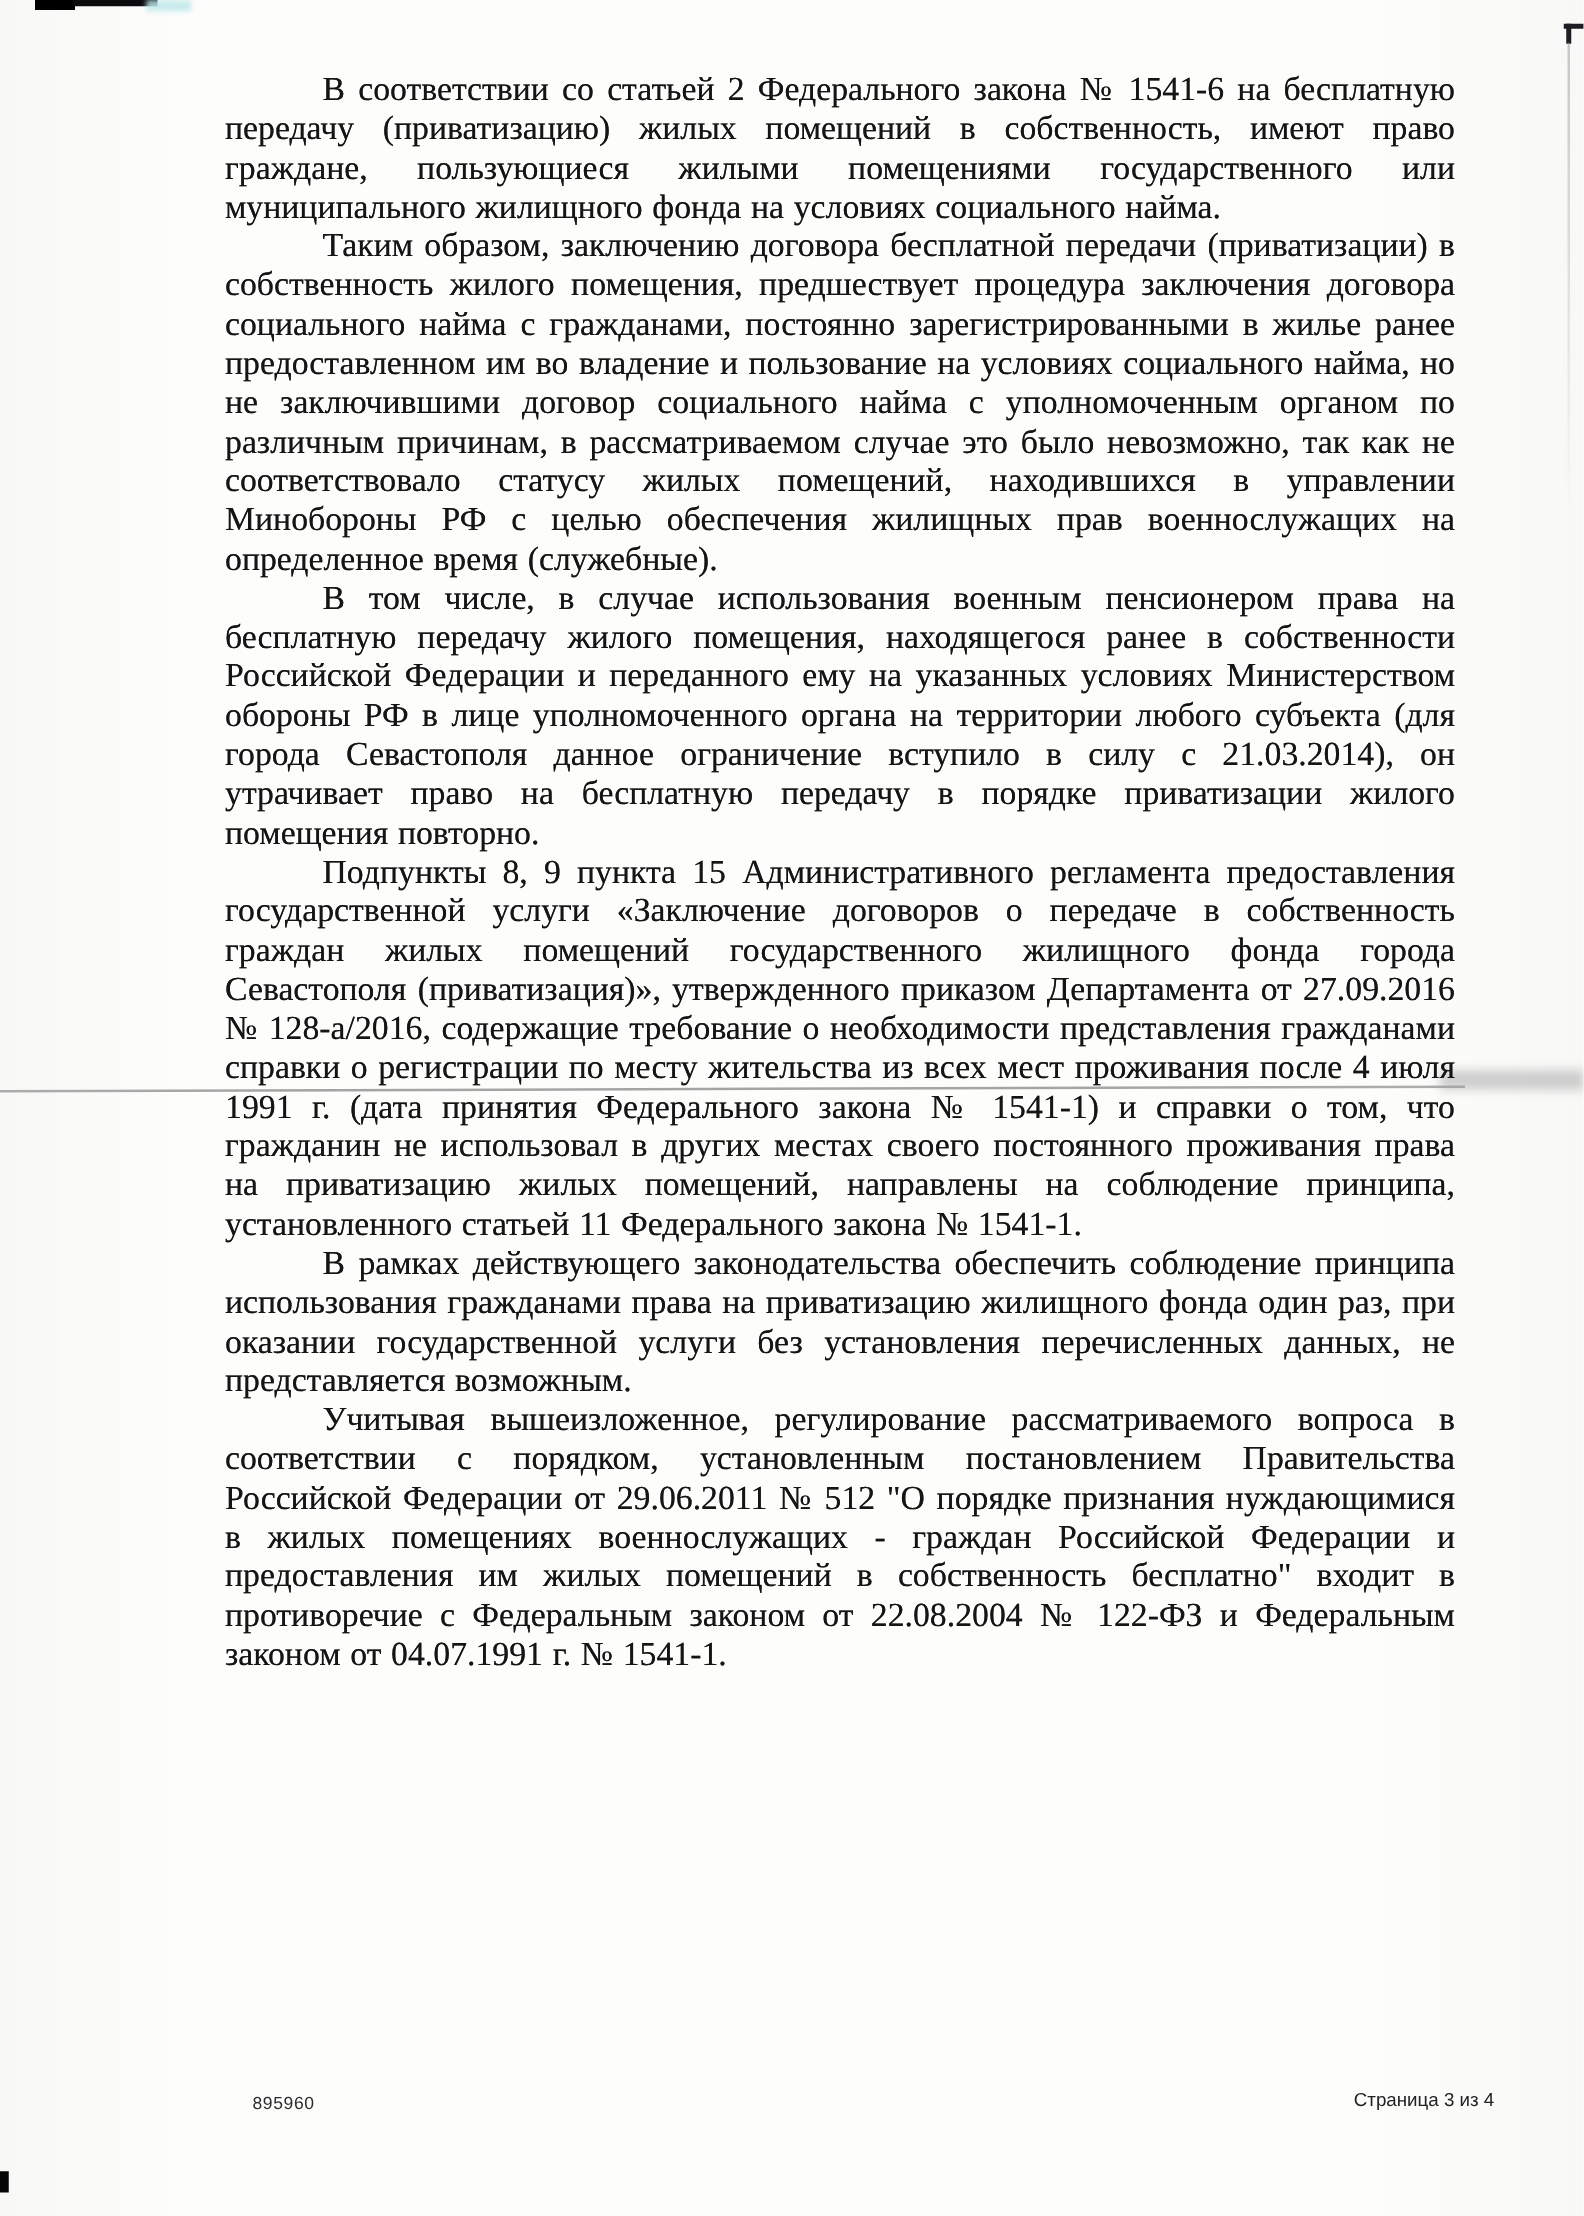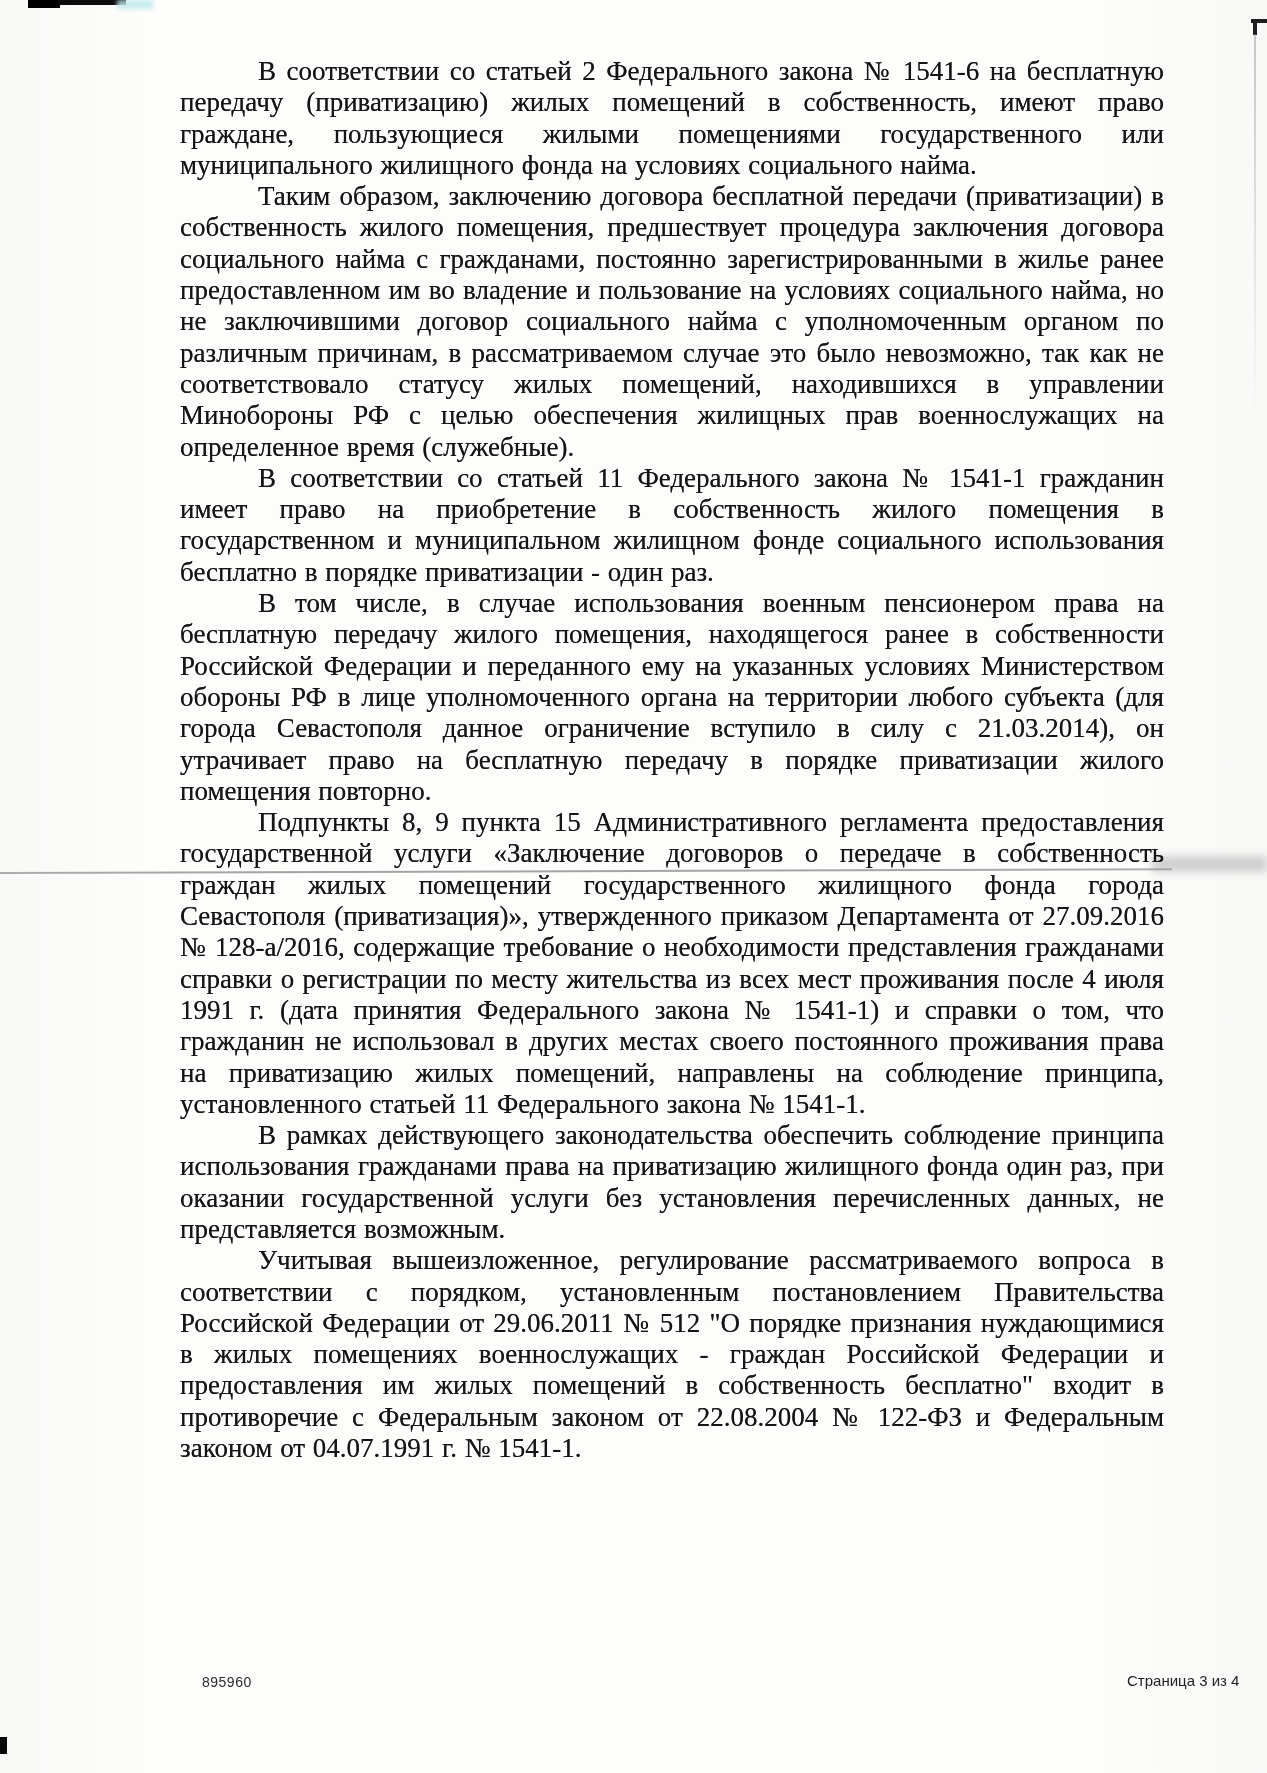--- a/index.html
+++ b/index.html
@@ -36,21 +36,21 @@
 
   
   .footer-doc-number {
     position: absolute; left: 202px; top: 1674px;
     font-family: "Liberation Sans", sans-serif;
     font-size: 14px; color: #2c2c2c; letter-spacing: 0.5px;
   }
   .footer-page-indicator {
     position: absolute; left: 1083px; top: 1672px;
     font-family: "Liberation Sans", sans-serif;
-    font-size: 15px; color: #222222; margin-left: 44px;
+    font-size: 15px; color: #222222;
   }
 
   
   .artifact { position: absolute; pointer-events: none; }
   .tl-bar-thick { left: 28px; top: 0; width: 32px; height: 8px; background: #000; }
   .tl-bar-thin  { left: 58px; top: 0; width: 68px; height: 5px; background: #0b0b0e; }
   .tl-cyan-smudge { left: 117px; top: 0; width: 36px; height: 9px; background: #bfe8ea; filter: blur(2px); opacity: .85; }
 
   .tr-corner-h { left: 1251px; top: 19px; width: 16px; height: 4px; background: #1d1d22; }
   .tr-corner-v { left: 1253px; top: 19px; width: 4px; height: 16px; background: #1d1d22; }
@@ -79,21 +79,20 @@
   <div class="artifact tr-corner-h"></div>
   <div class="artifact tr-corner-v"></div>
   <div class="artifact tr-edge-fade"></div>
   <div class="artifact fold-line"></div>
   <div class="artifact fold-smudge"></div>
   <div class="artifact bl-tick"></div>
 
   <main class="text-block">
     <p>В соответствии со статьей 2 Федерального закона № 1541-6 на бесплатную передачу (приватизацию) жилых помещений в собственность, имеют право граждане, пользующиеся жилыми помещениями государственного или муниципального жилищного фонда на условиях социального найма.</p>
     <p>Таким образом, заключению договора бесплатной передачи (приватизации) в собственность жилого помещения, предшествует процедура заключения договора социального найма с гражданами, постоянно зарегистрированными в жилье ранее предоставленном им во владение и пользование на условиях социального найма, но не заключившими договор социального найма с уполномоченным органом по различным причинам, в рассматриваемом случае это было невозможно, так как не соответствовало статусу жилых помещений, находившихся в управлении Минобороны РФ с целью обеспечения жилищных прав военнослужащих на определенное время (служебные).</p>
-    <p>В соответствии со статьей 11 Федерального закона № 1541-1 гражданин имеет право на приобретение в собственность жилого помещения в государственном и муниципальном жилищном фонде социального использования бесплатно в порядке приватизации - один раз.</p>
     <p>В том числе, в случае использования военным пенсионером права на бесплатную передачу жилого помещения, находящегося ранее в собственности Российской Федерации и переданного ему на указанных условиях Министерством обороны РФ в лице уполномоченного органа на территории любого субъекта (для города Севастополя данное ограничение вступило в силу с 21.03.2014), он утрачивает право на бесплатную передачу в порядке приватизации жилого помещения повторно.</p>
     <p>Подпункты 8, 9 пункта 15 Административного регламента предоставления государственной услуги «Заключение договоров о передаче в собственность граждан жилых помещений государственного жилищного фонда города Севастополя (приватизация)», утвержденного приказом Департамента от 27.09.2016 № 128-а/2016, содержащие требование о необходимости представления гражданами справки о регистрации по месту жительства из всех мест проживания после 4 июля 1991 г. (дата принятия Федерального закона № 1541-1) и справки о том, что гражданин не использовал в других местах своего постоянного проживания права на приватизацию жилых помещений, направлены на соблюдение принципа, установленного статьей 11 Федерального закона № 1541-1.</p>
     <p>В рамках действующего законодательства обеспечить соблюдение принципа использования гражданами права на приватизацию жилищного фонда один раз, при оказании государственной услуги без установления перечисленных данных, не представляется возможным.</p>
     <p>Учитывая вышеизложенное, регулирование рассматриваемого вопроса в соответствии с порядком, установленным постановлением Правительства Российской Федерации от 29.06.2011 № 512 "О порядке признания нуждающимися в жилых помещениях военнослужащих - граждан Российской Федерации и предоставления им жилых помещений в собственность бесплатно" входит в противоречие с Федеральным законом от 22.08.2004 № 122-ФЗ и Федеральным законом от 04.07.1991 г. № 1541-1.</p>
   </main>
 
   <span class="footer-doc-number">895960</span>
   <span class="footer-page-indicator">Страница 3 из 4</span>
 
 </div>

